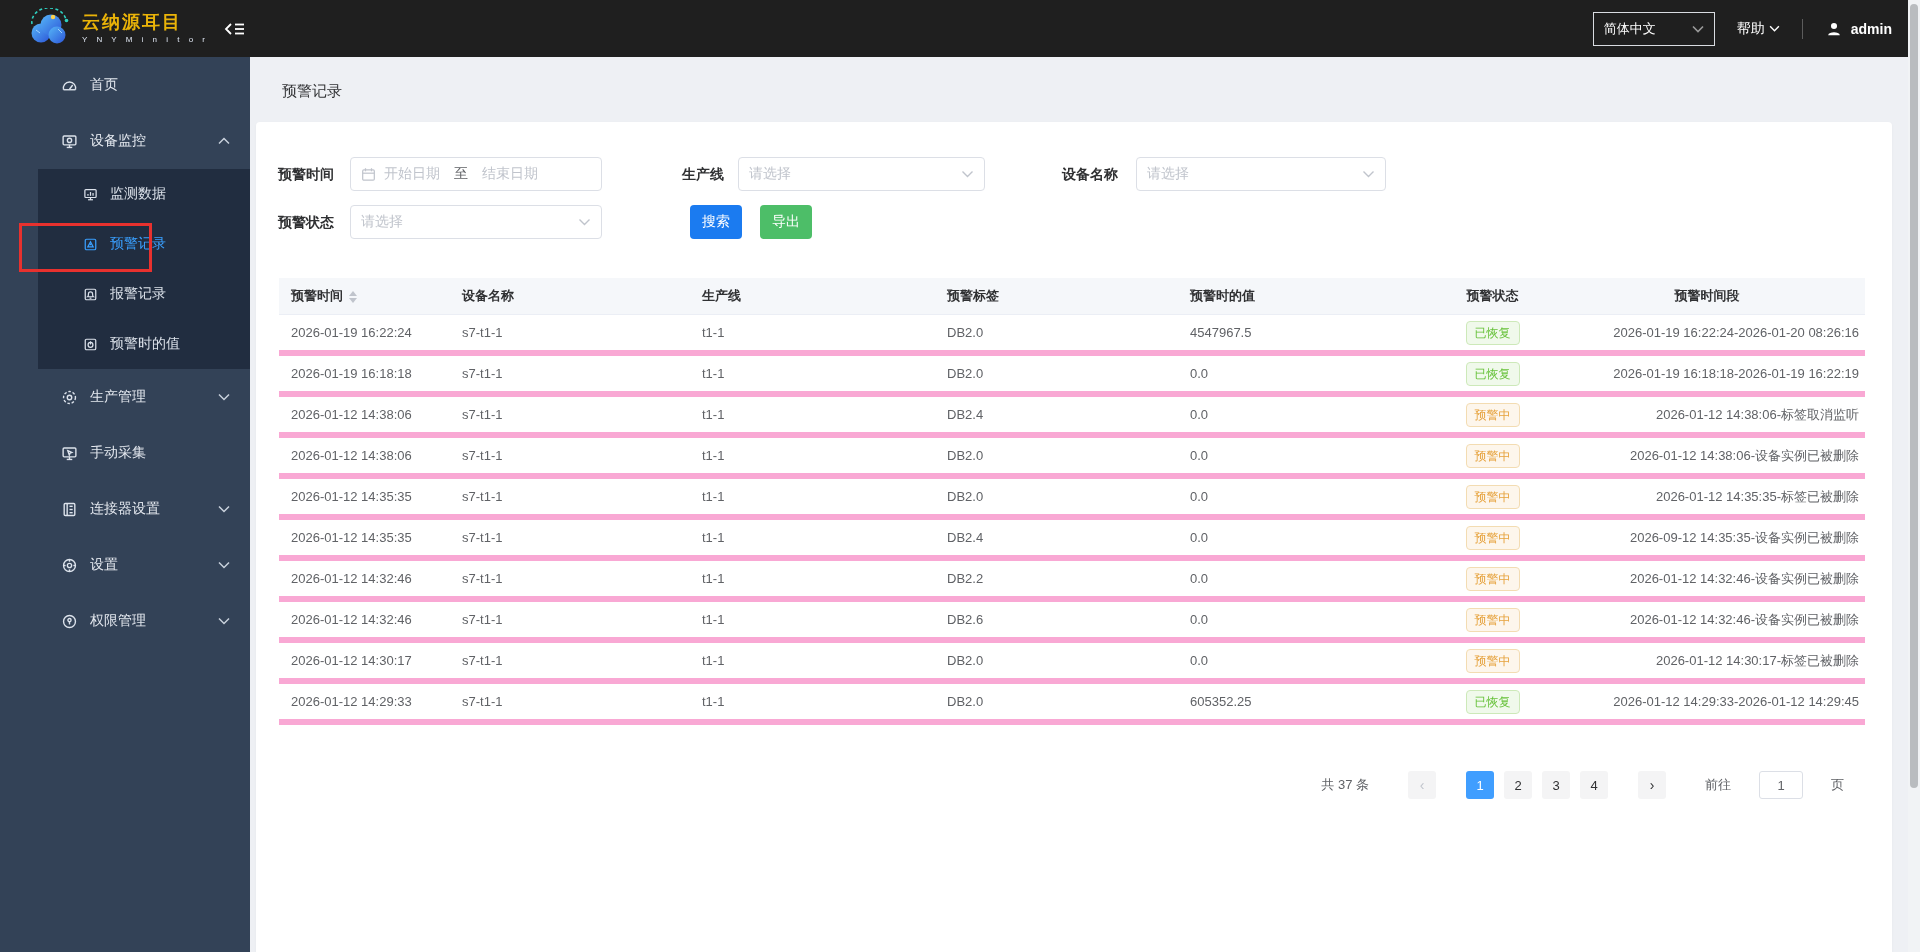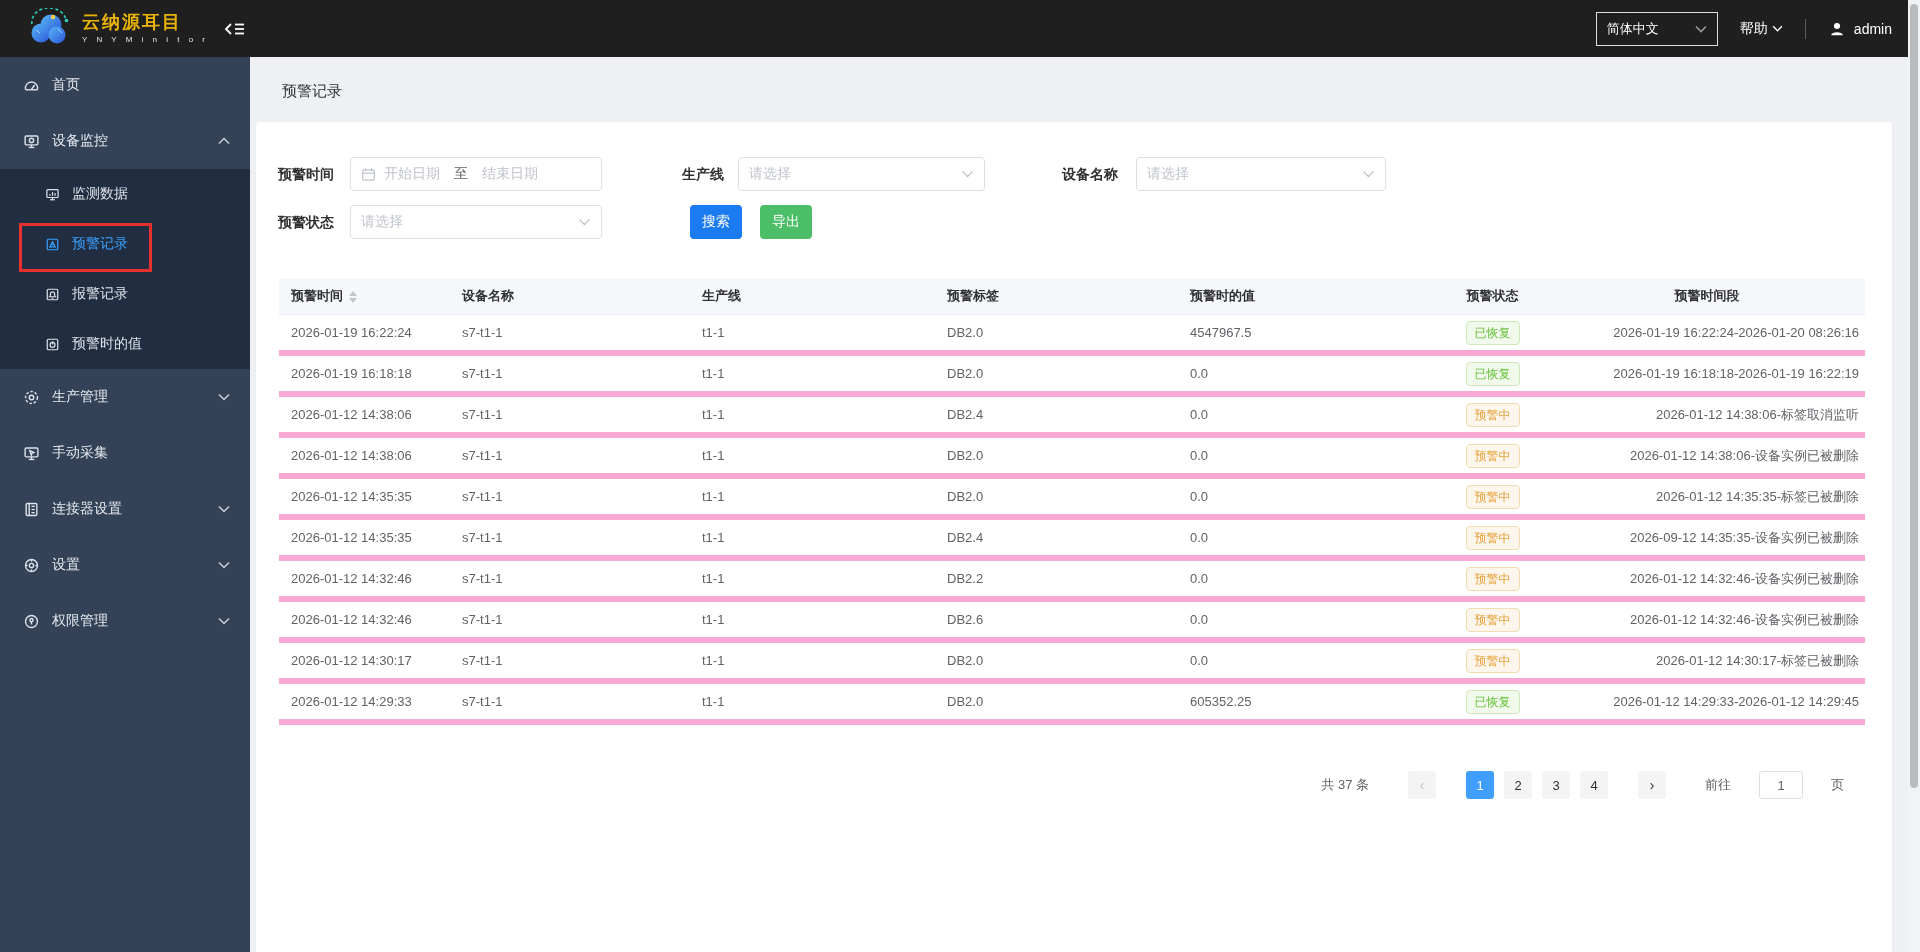--- a/index.html
+++ b/index.html
@@ -14,25 +14,25 @@
   .brand-title { color:#eab308; font-size:18px; font-weight:bold; letter-spacing:2px; white-space:nowrap; }
   .brand-sub { color:#dfe6f2; font-size:8px; letter-spacing:3.5px; margin-top:3px; }
   .collapse-btn { width:26px; height:26px; display:flex; align-items:center; justify-content:center; cursor:pointer; }
   .topbar-right { margin-left:auto; display:flex; align-items:center; padding-right:28px; }
   .lang-select { width:122px; height:34px; border:1px solid #d9dce1; border-radius:0; display:flex; align-items:center; padding:8px 10px; color:#fff; font-size:13px; margin-right:22px; cursor:pointer; }
   .lang-select .placeholder { color:#fff; }
   .lang-select .sel-caret { margin-left:auto; }
   .help-item { color:#fff; font-size:14px; display:flex; align-items:center; cursor:pointer; }
   .help-item svg { margin-left:4px; }
   .top-divider { width:1px; height:20px; background:#5c5c5c; margin:0 22px; }
-  .user-item { display:flex; align-items:center; color:#fff; font-size:14px; font-weight:normal; cursor:pointer; }
+  .user-item { display:flex; align-items:center; color:#fff; font-size:14px; font-weight:bold; cursor:pointer; }
   .user-item .icon { margin-right:8px; display:flex; }
 
   
-  .sidebar { position:absolute; left:0; top:57px; width:250px; height:895px; background:#334257; color:#e4e8ef; }
+  .sidebar { position:absolute; left:0; top:57px; width:250px; height:895px; background:#334257; color:#e4e8ef;padding-left:38px; }
   .side-item { height:56px; display:flex; align-items:center; padding:0 20px 0 22px; font-size:14px; cursor:pointer; }
   .side-item .icon { width:18px; height:18px; margin-right:12px; display:flex; align-items:center; justify-content:center; color:#dde3ec; }
   .side-item .chev { margin-left:auto; color:#c9d1dc; display:flex; }
   .side-sub { background:#212d40; }
   .side-sub .side-item { height:50px; padding-left:44px; font-size:14px; color:#dbe1e9; }
   .side-sub .side-item .icon { width:16px; height:16px; }
   .side-item.active { color:#3aa0ff; }
   .side-item.active .icon { color:#3aa0ff; }
   .annotation-box { position:absolute; left:19px; top:223px; width:133px; height:49px; border:3px solid #e8312e; z-index:9; pointer-events:none; }
 

